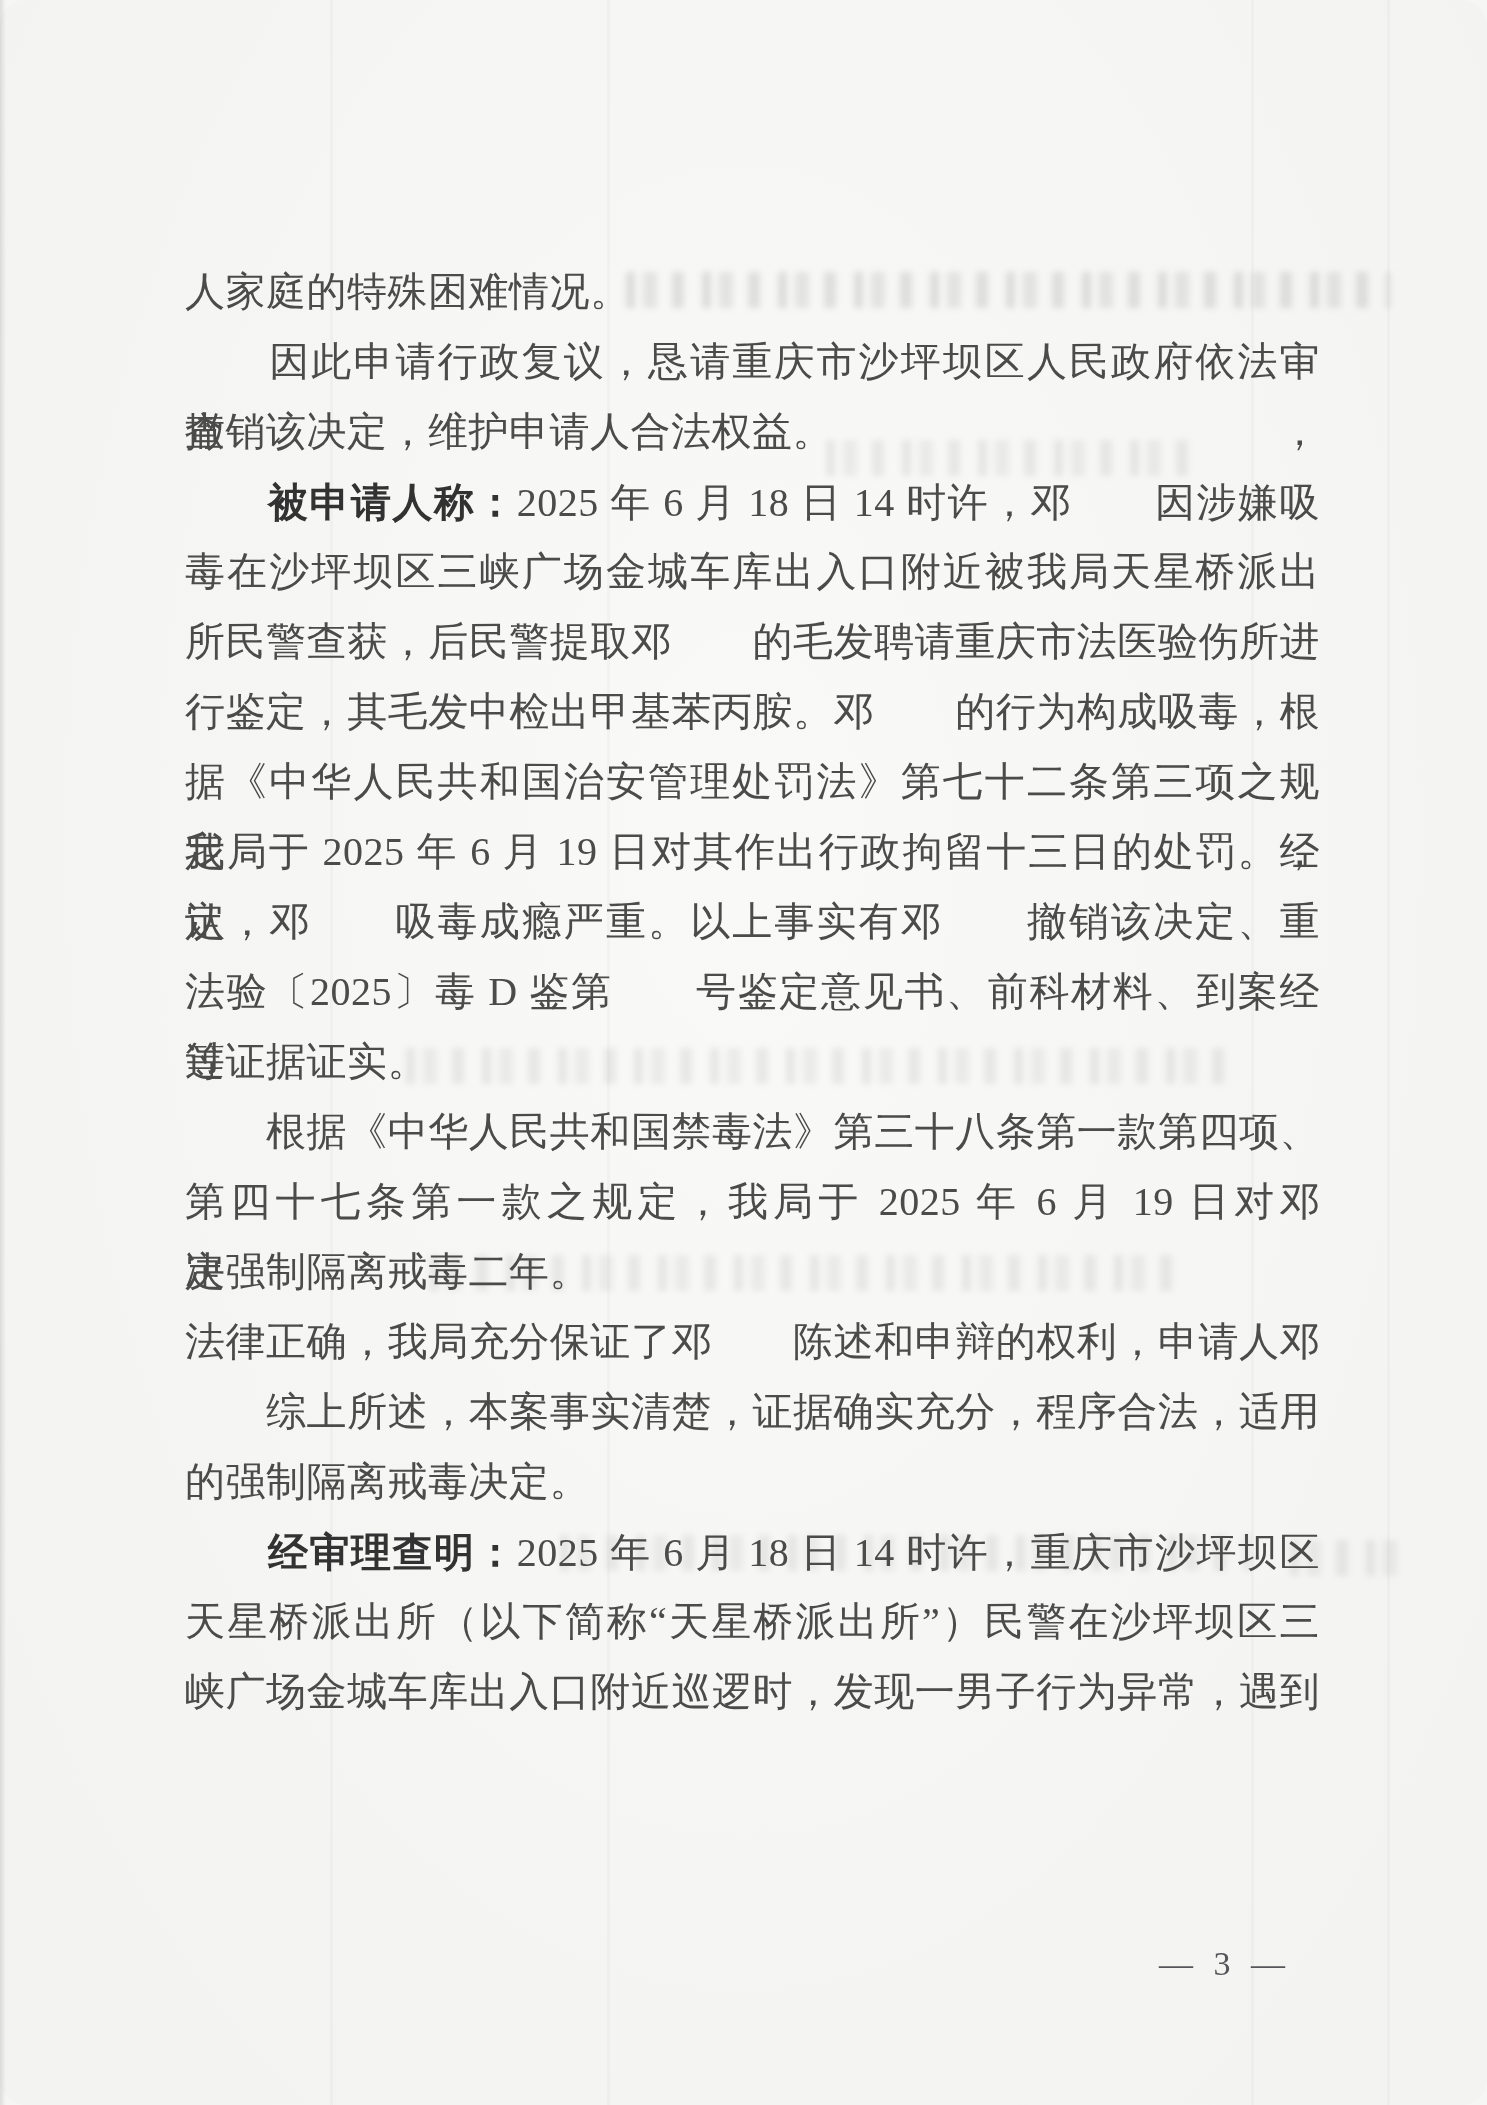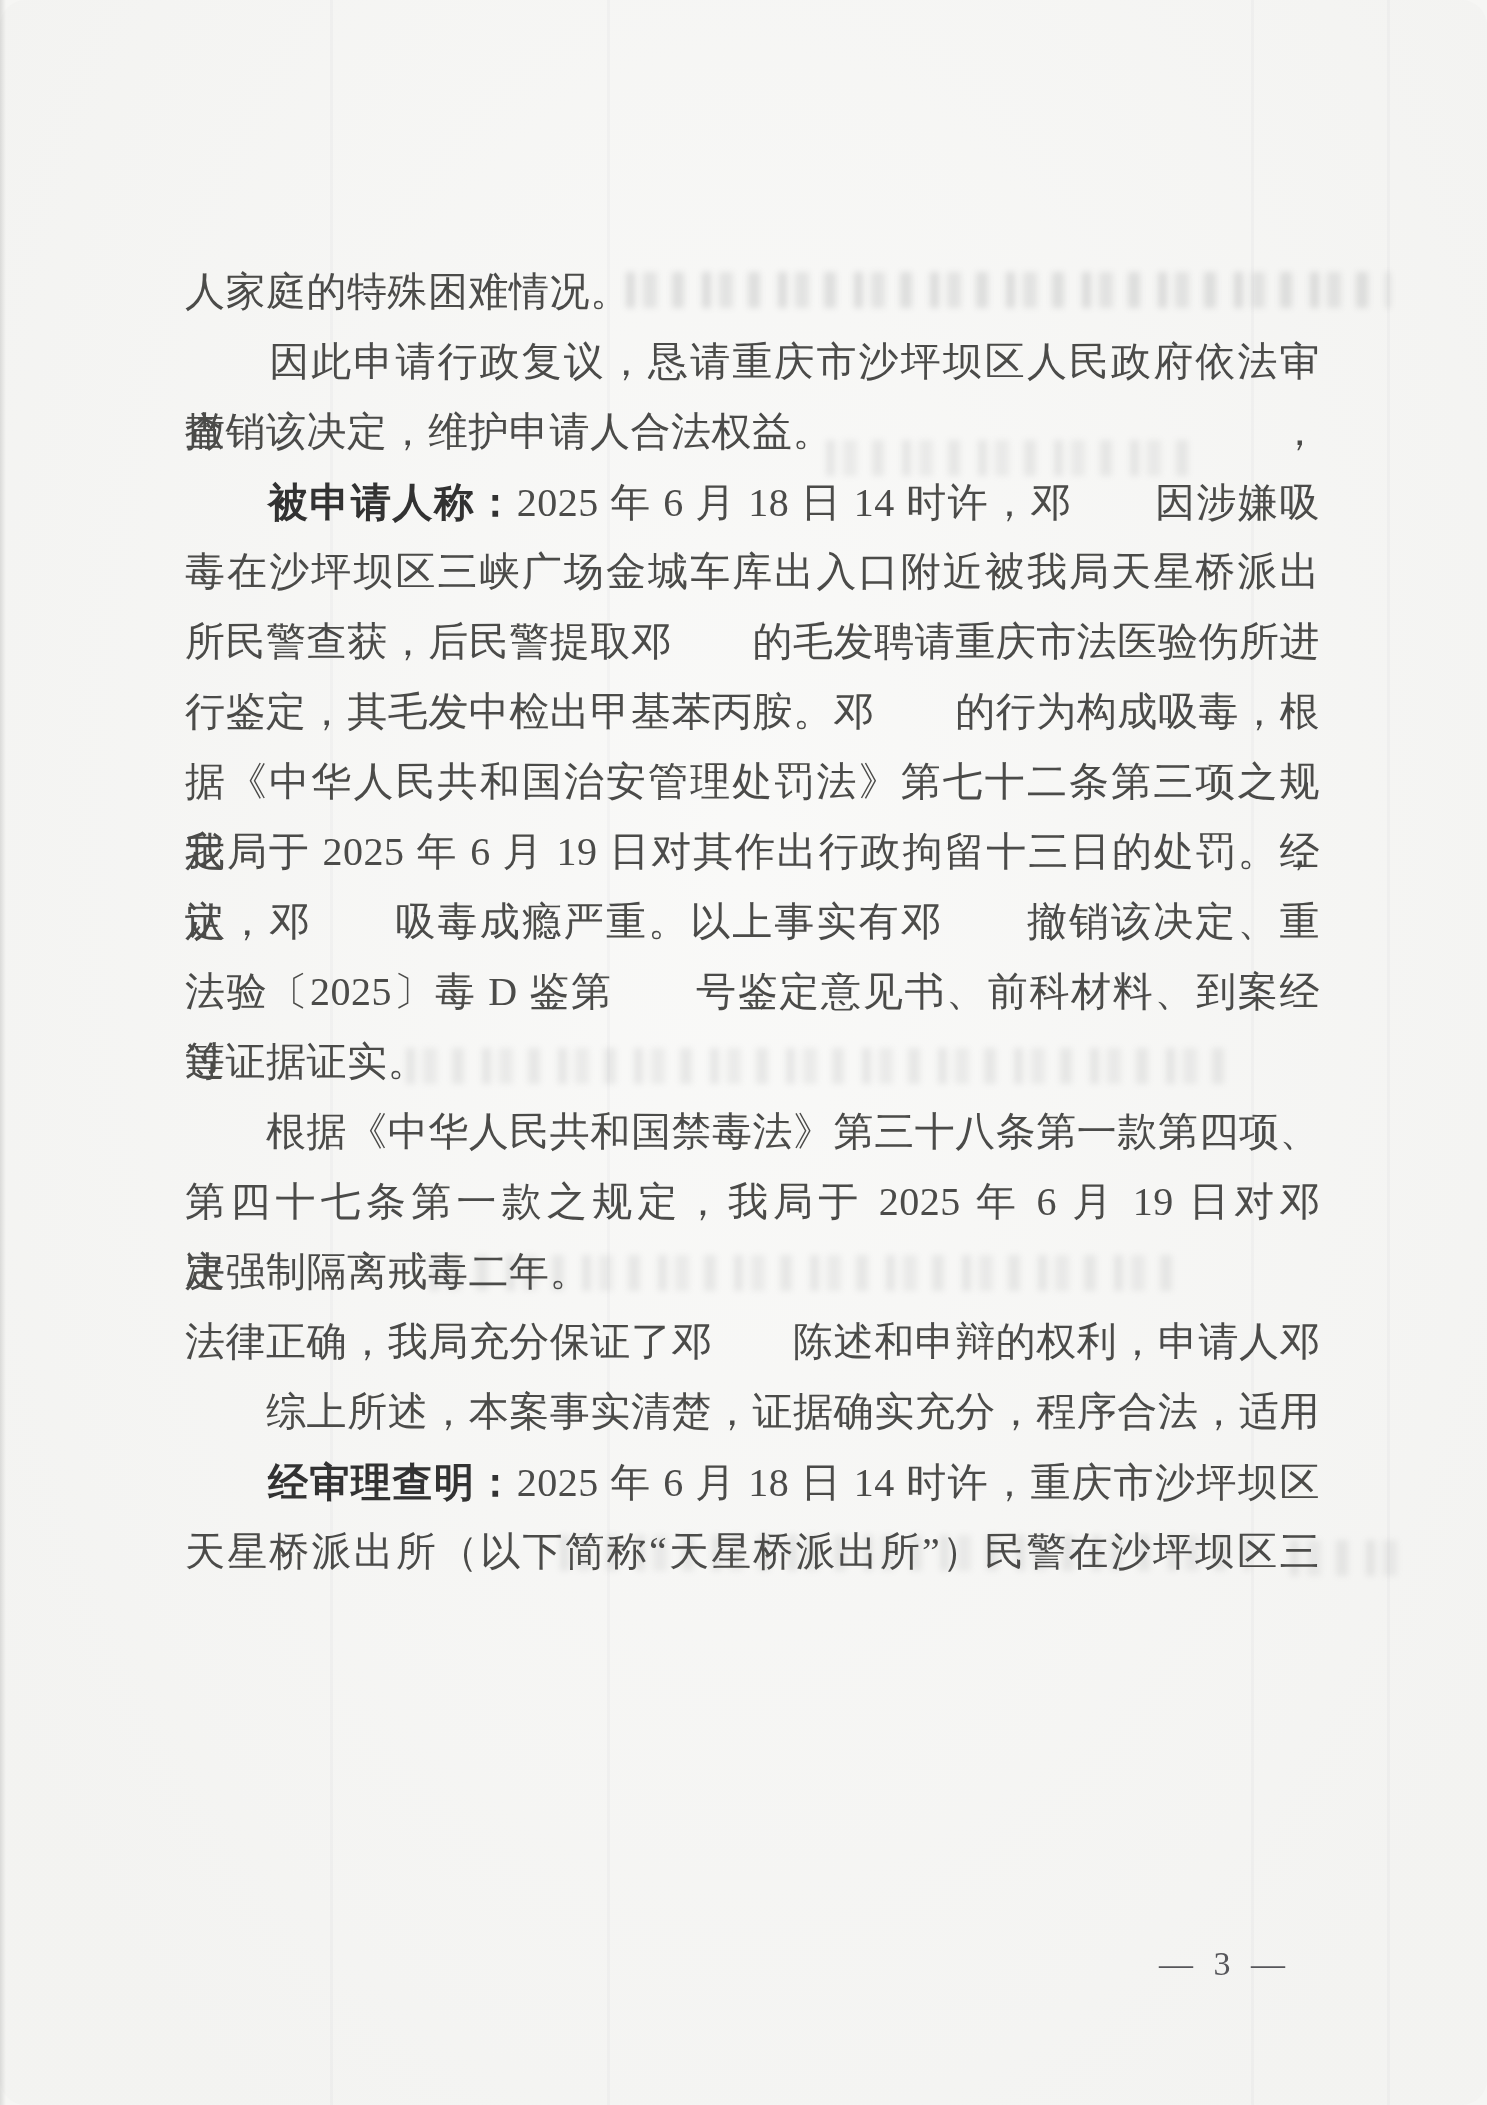--- a/index.html
+++ b/index.html
@@ -94,18 +94,20 @@
       <div class="line fill"><span>据《中华人民共和国治安管理处罚法》第七十二条第三项之规定，</span></div>
       <div class="line fill"><span>我局于 2025 年 6 月 19 日对其作出行政拘留十三日的处罚。经认</span></div>
       <div class="line fill"><span>定，邓　　吸毒成瘾严重。以上事实有邓　　撤销该决定、重</span></div>
       <div class="line fill"><span>法验〔2025〕毒 D 鉴第　　号鉴定意见书、前科材料、到案经过</span></div>
       <div class="line"><span>等证据证实。</span></div>
       <div class="line fill"><span>　　根据《中华人民共和国禁毒法》第三十八条第一款第四项、</span></div>
       <div class="line fill"><span>第四十七条第一款之规定，我局于 2025 年 6 月 19 日对邓　　决</span></div>
       <div class="line"><span>定强制隔离戒毒二年。</span></div>
       <div class="line fill"><span>法律正确，我局充分保证了邓　　陈述和申辩的权利，申请人邓</span></div>
       <div class="line fill"><span>　　综上所述，本案事实清楚，证据确实充分，程序合法，适用</span></div>
+      <div class="line"><span>的强制隔离戒毒决定。</span></div>
       <div class="line fill"><span class="b">　　经审理查明：</span><span>2025 年 6 月 18 日 14 时许，重庆市沙坪坝区</span></div>
       <div class="line fill"><span>天星桥派出所（以下简称“天星桥派出所”）民警在沙坪坝区三</span></div>
+      <div class="line fill"><span>峡广场金城车库出入口附近巡逻时，发现一男子行为异常，遇到</span></div>
     </div>
 
   <div class="pagenum">— 3 —</div>
 </div>
 
 </body></html>

